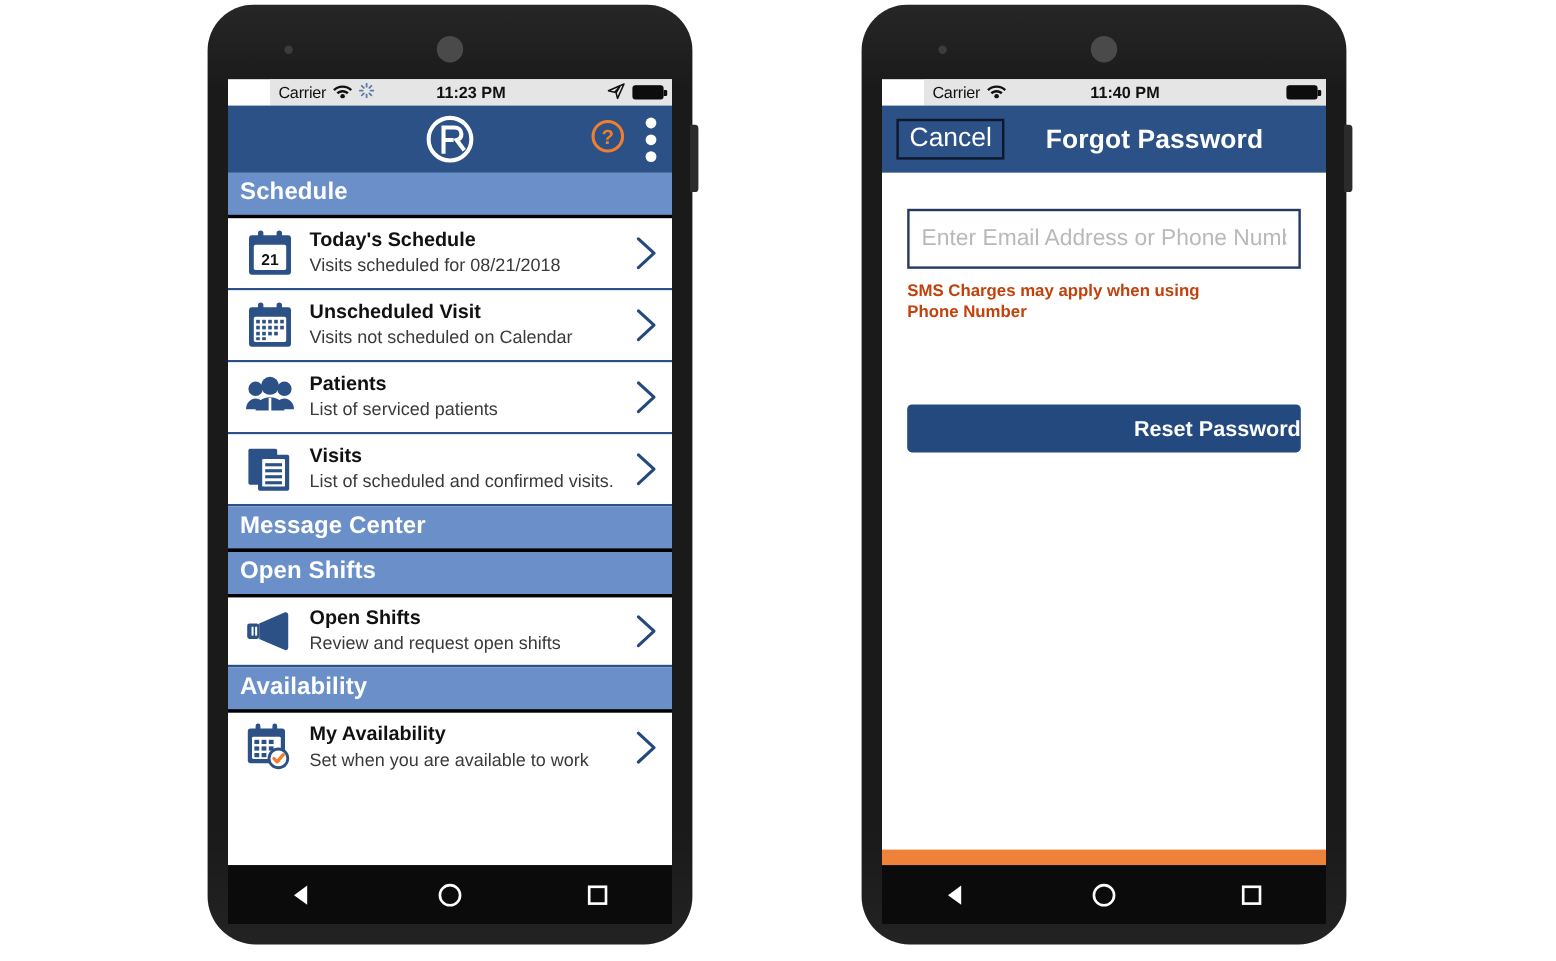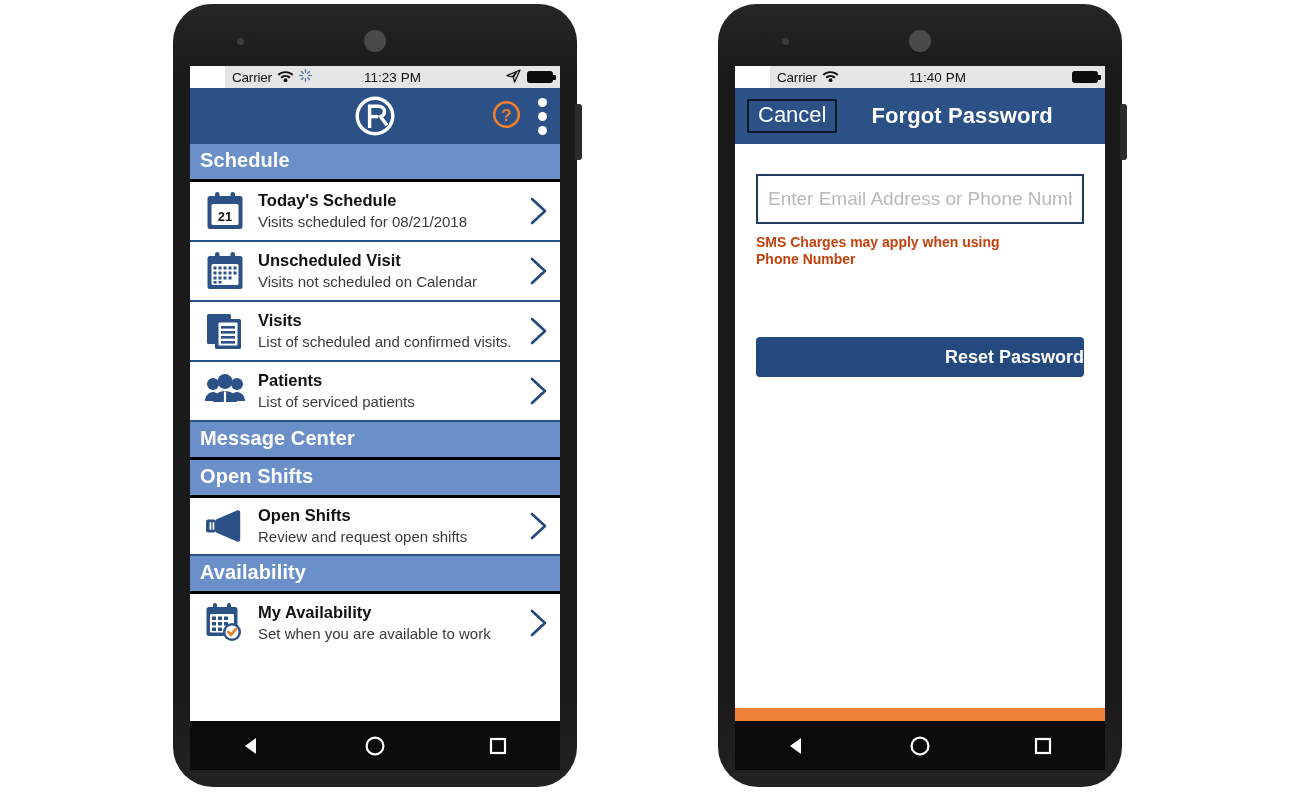--- a/index.html
+++ b/index.html
@@ -63,21 +63,21 @@
     padding: 0 7px;
     color: #0c0c0c;
     font-size: 13px;
     position: relative;
     margin-left: 35px;
   }
   .sb-left { display: flex; align-items: center; gap: 5px; }
   .sb-carrier { font-size: 13.5px; letter-spacing: -.2px; color: #111; }
   .sb-time {
     position: absolute; left: 0; right: 0; text-align: center;
-    font-size: 13.5px; font-weight: normal; color: #111;
+    font-size: 13.5px; font-weight: bold; color: #111;
     pointer-events: none;
   }
   .sb-right {
     margin-left: auto; display: flex; align-items: center; gap: 6px;
     position: relative; z-index: 2;
   }
   .batt {
     width: 26px; height: 12px;
     border: 1.4px solid #0d0d0d; border-radius: 2.5px;
     position: relative; background: #0d0d0d;
@@ -337,57 +337,57 @@
           <div class="chev">
             <svg width="22" height="30" viewBox="0 0 22 30">
                 <path d="M4 3l13 12L4 27" fill="none" stroke="#24497f" stroke-width="2.6" stroke-linecap="round" stroke-linejoin="round"></path>
               </svg>
           </div>
         </div>
 
         <div class="row">
           <div class="row-ico">
             <svg width="42" height="42" viewBox="0 0 42 42">
+              <circle cx="9" cy="14" r="6" fill="#2b5186"></circle>
+              <circle cx="33" cy="14" r="6" fill="#2b5186"></circle>
+              <circle cx="21" cy="11.5" r="7.5" fill="#2b5186"></circle>
+              <path d="M1 31c0-5.5 4-9 8-9s8 3.5 8 9z" fill="#2b5186"></path>
+              <path d="M25 31c0-5.5 4-9 8-9s8 3.5 8 9z" fill="#2b5186"></path>
+              <path d="M9 32c0-6.5 5.2-11 12-11s12 4.5 12 11z" fill="#2b5186"></path>
+              <path d="M21 21.5v11" stroke="#ffffff" stroke-width="2.2"></path>
+            </svg>
+          </div>
+          <div class="row-txt">
+            <div class="row-title">Patients</div>
+            <div class="row-sub">List of serviced patients</div>
+          </div>
+          <div class="chev">
+            <svg width="22" height="30" viewBox="0 0 22 30">
+                <path d="M4 3l13 12L4 27" fill="none" stroke="#24497f" stroke-width="2.6" stroke-linecap="round" stroke-linejoin="round"></path>
+              </svg>
+          </div>
+        </div>
+
+        <div class="row">
+          <div class="row-ico">
+            <svg width="42" height="42" viewBox="0 0 42 42">
               <rect x="3" y="4" width="24" height="30" rx="1.5" fill="#2b5186"></rect>
               <rect x="11" y="9" width="26" height="30" rx="1.5" fill="#2b5186"></rect>
               <rect x="14.5" y="12.5" width="19" height="23" rx="1" fill="#ffffff"></rect>
               <g fill="#2b5186">
                 <rect x="17" y="16" width="14" height="2.6"></rect>
                 <rect x="17" y="21" width="14" height="2.6"></rect>
                 <rect x="17" y="26" width="14" height="2.6"></rect>
                 <rect x="17" y="31" width="14" height="2.6"></rect>
               </g>
             </svg>
           </div>
           <div class="row-txt">
             <div class="row-title">Visits</div>
             <div class="row-sub">List of scheduled and confirmed visits.</div>
-          </div>
-          <div class="chev">
-            <svg width="22" height="30" viewBox="0 0 22 30">
-                <path d="M4 3l13 12L4 27" fill="none" stroke="#24497f" stroke-width="2.6" stroke-linecap="round" stroke-linejoin="round"></path>
-              </svg>
-          </div>
-        </div>
-
-        <div class="row">
-          <div class="row-ico">
-            <svg width="42" height="42" viewBox="0 0 42 42">
-              <circle cx="9" cy="14" r="6" fill="#2b5186"></circle>
-              <circle cx="33" cy="14" r="6" fill="#2b5186"></circle>
-              <circle cx="21" cy="11.5" r="7.5" fill="#2b5186"></circle>
-              <path d="M1 31c0-5.5 4-9 8-9s8 3.5 8 9z" fill="#2b5186"></path>
-              <path d="M25 31c0-5.5 4-9 8-9s8 3.5 8 9z" fill="#2b5186"></path>
-              <path d="M9 32c0-6.5 5.2-11 12-11s12 4.5 12 11z" fill="#2b5186"></path>
-              <path d="M21 21.5v11" stroke="#ffffff" stroke-width="2.2"></path>
-            </svg>
-          </div>
-          <div class="row-txt">
-            <div class="row-title">Patients</div>
-            <div class="row-sub">List of serviced patients</div>
           </div>
           <div class="chev">
             <svg width="22" height="30" viewBox="0 0 22 30">
                 <path d="M4 3l13 12L4 27" fill="none" stroke="#24497f" stroke-width="2.6" stroke-linecap="round" stroke-linejoin="round"></path>
               </svg>
           </div>
         </div>
       </div>
 
       <div>

